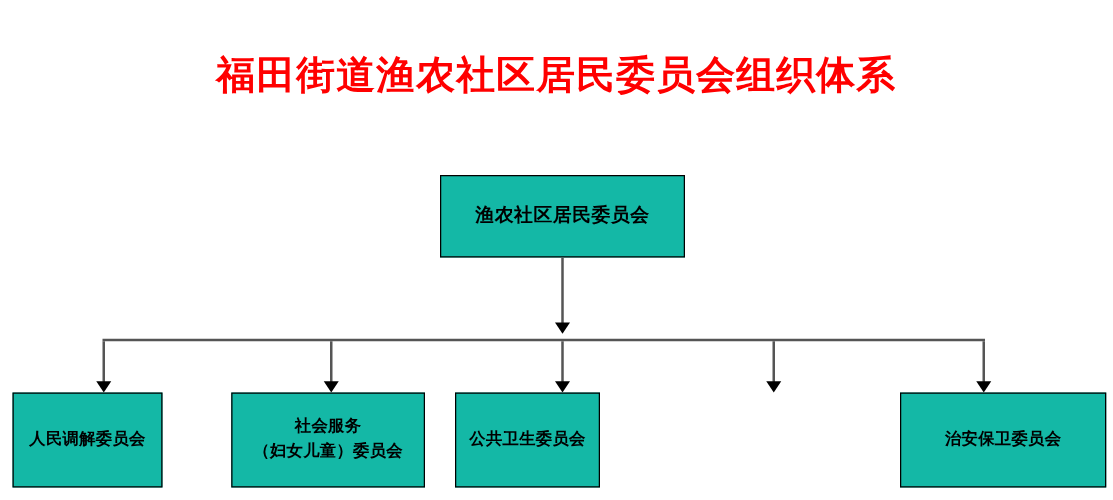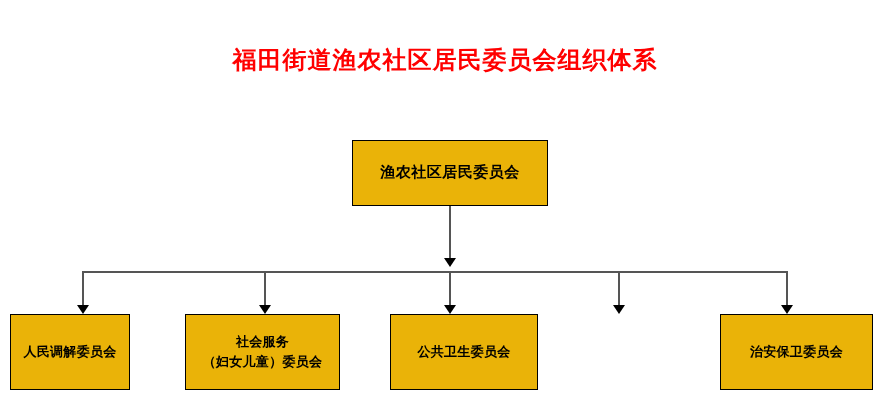--- a/index.html
+++ b/index.html
@@ -19,34 +19,34 @@
     height: 400px;
   }
 
   
   #chart-title {
     position: absolute;
     left: 0;
     top: 40px;
     width: 890px;
     text-align: center;
-    font-size: 24px;
+    font-size: 31px;
     font-weight: bold;
     color: #ff0000;
     letter-spacing: 1px;
     line-height: 40px;
     white-space: nowrap;
   }
 
   
   .node-box {
     position: absolute;
     box-sizing: border-box;
     border: 1px solid #000000;
-    background: #eab308;
+    background: #14b8a6;
     display: flex;
     align-items: center;
     justify-content: center;
     text-align: center;
   }
   .node-label {
     display: block;
     color: #000000;
     line-height: 1.55;
     white-space: pre-line;
@@ -69,23 +69,23 @@
     height: 76px;
   }
   .child-box .node-label {
     font-size: 13px;
     font-weight: bold;
     letter-spacing: 0.3px;
   }
 
   #child-box-0 { left: 10px;  width: 120px; }
   #child-box-1 { left: 185px; width: 155px; }
-  #child-box-2 { left: 390px; width: 148px; align-items: center; }
+  #child-box-2 { left: 364px; width: 116px; align-items: center; }
   #child-box-3 { left: 555px; width: 130px; }
-  #child-box-4 { left: 720px; width: 153px; }
+  #child-box-4 { left: 720px; width: 165px; }
 
   
   .conn {
     position: absolute;
     background: #555555;
   }
   
   #stem-root {
     left: 449px;
     top: 206px;

